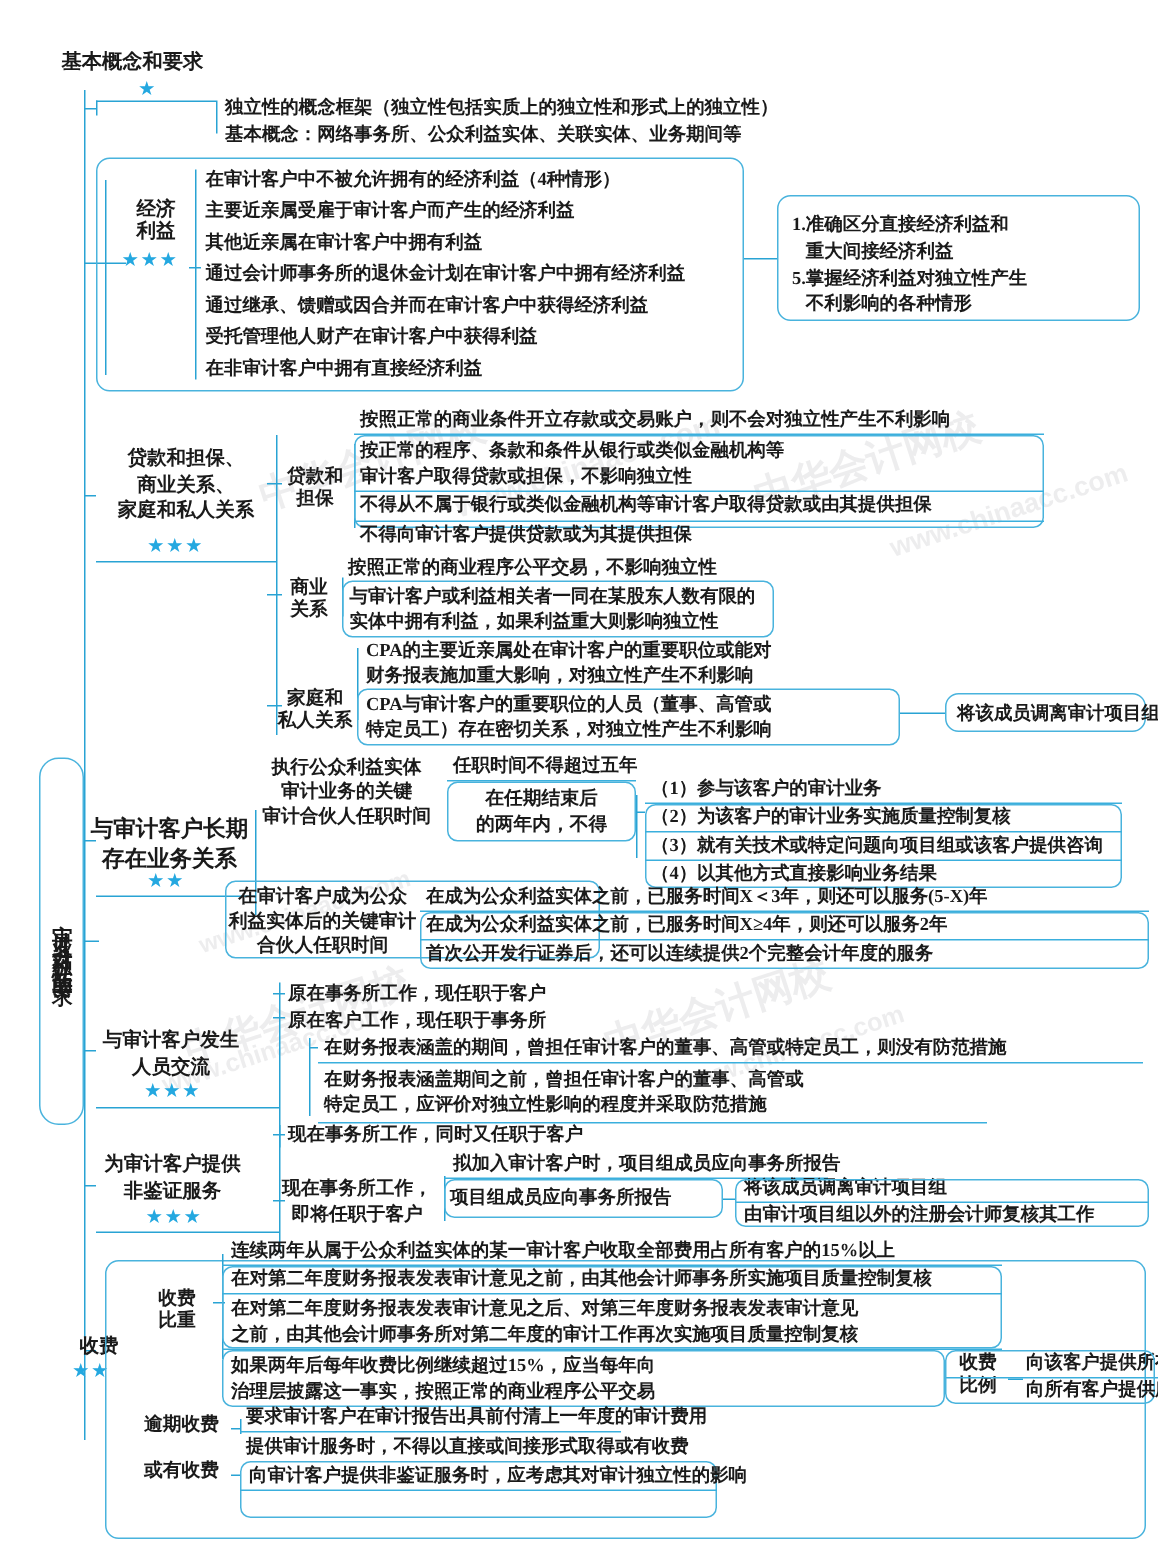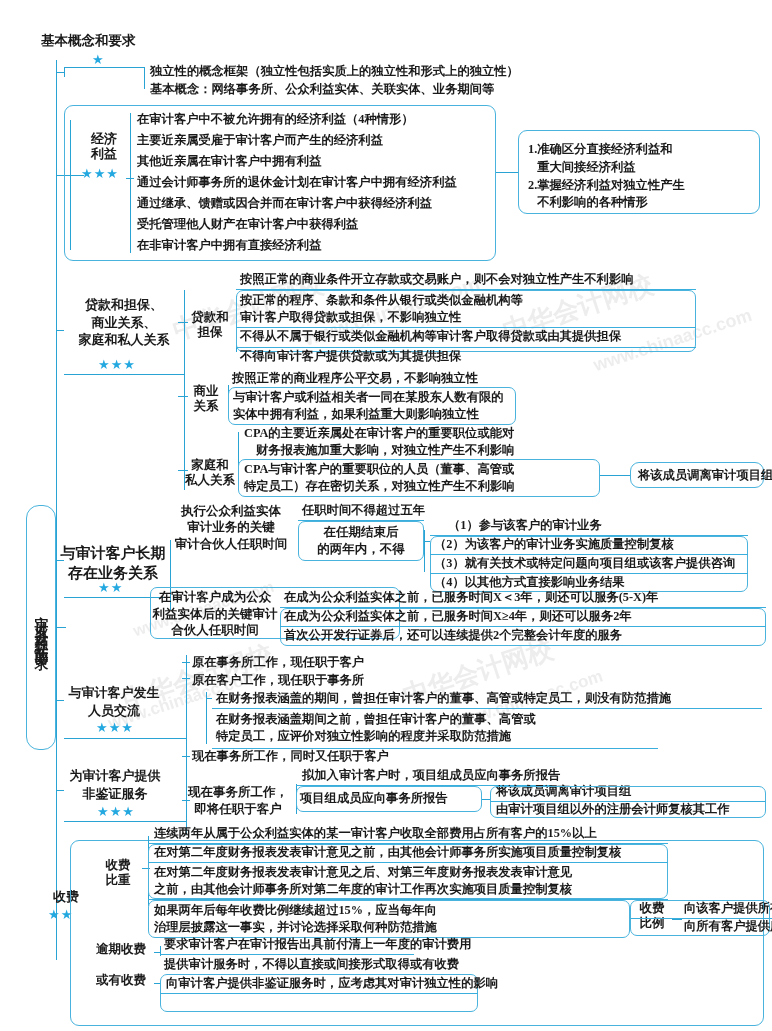--- a/index.html
+++ b/index.html
@@ -80,21 +80,21 @@
   <div class="txt" style="left:137px;top:133px;">主要近亲属受雇于审计客户而产生的经济利益</div>
   <div class="txt" style="left:137px;top:154px;">其他近亲属在审计客户中拥有利益</div>
   <div class="txt" style="left:137px;top:175px;">通过会计师事务所的退休金计划在审计客户中拥有经济利益</div>
   <div class="txt" style="left:137px;top:217px;">受托管理他人财产在审计客户中获得利益</div>
   <div class="txt" style="left:137px;top:196px;">通过继承、馈赠或因合并而在审计客户中获得经济利益</div>
   <div class="txt" style="left:137px;top:238px;">在非审计客户中拥有直接经济利益</div>
 
   <div class="box" style="left:518px;top:130px;width:242px;height:84px;"></div>
   <div class="txt multi" style="left:528px;top:141px;line-height:1.45;">1.准确区分直接经济利益和
    重大间接经济利益
-2.掌握经济利益对独立性产生
+5.掌握经济利益对独立性产生
    不利影响的各种情形</div>
   <div class="ln h" style="left:496px;top:172px;width:22px;"></div>
 
   <div class="ln h" style="left:56px;top:330px;width:8px;"></div>
   <div class="txt ctr multi" style="left:64px;top:296px;width:120px;font-size:13px;line-height:1.35;">贷款和担保、
 商业关系、
 家庭和私人关系</div>
   <div class="stars" style="left:98px;top:357px;">★★★</div>
   <div class="ln h" style="left:64px;top:374px;width:120px;"></div>
   <div class="ln v" style="left:184px;top:290px;height:200px;"></div>
@@ -119,21 +119,21 @@
   <div class="ln v" style="left:228px;top:385px;height:26px;"></div>
   <div class="txt" style="left:232px;top:371px;">按照正常的商业程序公平交易，不影响独立性</div>
   <div class="box boxsq" style="left:228px;top:387px;width:288px;height:38px;"></div>
   <div class="txt multi" style="left:233px;top:389px;line-height:1.35;">与审计客户或利益相关者一同在某股东人数有限的
 实体中拥有利益，如果利益重大则影响独立性</div>
 
   <div class="ln h" style="left:178px;top:470px;width:10px;"></div>
   <div class="txt ctr multi" style="left:183px;top:458px;width:54px;font-size:12.5px;">家庭和
 私人关系</div>
   <div class="ln v" style="left:238px;top:432px;height:48px;"></div>
-  <div class="txt multi" style="left:244px;top:425px;line-height:1.35;text-align:right;">CPA的主要近亲属处在审计客户的重要职位或能对
+  <div class="txt multi" style="left:244px;top:425px;line-height:1.35;">CPA的主要近亲属处在审计客户的重要职位或能对
 财务报表施加重大影响，对独立性产生不利影响</div>
   <div class="box boxsq" style="left:238px;top:459px;width:362px;height:38px;"></div>
   <div class="txt multi" style="left:244px;top:461px;line-height:1.35;">CPA与审计客户的重要职位的人员（董事、高管或
 特定员工）存在密切关系，对独立性产生不利影响</div>
   <div class="box" style="left:630px;top:462px;width:134px;height:26px;"></div>
   <div class="txt" style="left:638px;top:468px;">将该成员调离审计项目组</div>
   <div class="ln h" style="left:600px;top:475px;width:30px;"></div>
 
   <div class="ln h" style="left:56px;top:560px;width:8px;"></div>
   <div class="txt ctr multi" style="left:58px;top:543px;width:110px;font-size:15px;line-height:1.35;">与审计客户长期
@@ -147,21 +147,21 @@
 审计合伙人任职时间</div>
   <div class="txt" style="left:302px;top:503px;">任职时间不得超过五年</div>
   <div class="ul" style="left:298px;top:520px;width:126px;"></div>
 
   <div class="box boxsq" style="left:298px;top:521px;width:126px;height:40px;"></div>
   <div class="txt ctr multi" style="left:300px;top:524px;width:122px;font-size:12.5px;line-height:1.35;">在任期结束后
 的两年内，不得</div>
   <div class="ln v" style="left:424px;top:530px;height:42px;"></div>
   <div class="ln h" style="left:424px;top:541px;width:6px;"></div>
 
-  <div class="txt" style="left:448px;top:518px;">（1）参与该客户的审计业务</div>
+  <div class="txt" style="left:434px;top:518px;">（1）参与该客户的审计业务</div>
   <div class="ul" style="left:430px;top:535px;width:318px;"></div>
   <div class="box boxsq" style="left:430px;top:536px;width:318px;height:56px;"></div>
   <div class="txt" style="left:434px;top:537px;">（2）为该客户的审计业务实施质量控制复核</div>
   <div class="ul" style="left:430px;top:554px;width:318px;"></div>
   <div class="txt" style="left:434px;top:556px;">（3）就有关技术或特定问题向项目组或该客户提供咨询</div>
   <div class="ul" style="left:430px;top:573px;width:318px;"></div>
   <div class="txt" style="left:434px;top:575px;">（4）以其他方式直接影响业务结果</div>
 
   <div class="box boxsq" style="left:150px;top:587px;width:250px;height:52px;"></div>
   <div class="txt ctr multi" style="left:152px;top:589px;width:126px;font-size:12.5px;line-height:1.32;">在审计客户成为公众
@@ -232,21 +232,21 @@
   <div class="txt" style="left:154px;top:826px;">连续两年从属于公众利益实体的某一审计客户收取全部费用占所有客户的15%以上</div>
   <div class="ul" style="left:148px;top:843px;width:520px;"></div>
   <div class="box boxsq" style="left:148px;top:844px;width:520px;height:55px;"></div>
   <div class="txt" style="left:154px;top:845px;">在对第二年度财务报表发表审计意见之前，由其他会计师事务所实施项目质量控制复核</div>
   <div class="ul" style="left:148px;top:862px;width:520px;"></div>
   <div class="txt multi" style="left:154px;top:864px;line-height:1.38;">在对第二年度财务报表发表审计意见之后、对第三年度财务报表发表审计意见
 之前，由其他会计师事务所对第二年度的审计工作再次实施项目质量控制复核</div>
   <div class="ul" style="left:148px;top:899px;width:520px;"></div>
   <div class="box boxsq" style="left:148px;top:900px;width:482px;height:38px;"></div>
   <div class="txt multi" style="left:154px;top:902px;line-height:1.38;">如果两年后每年收费比例继续超过15%，应当每年向
-治理层披露这一事实，并讨论选择采取何种防范措施</div>
+治理层披露这一事实，按照正常的商业程序公平交易</div>
 
   <div class="txt ctr multi" style="left:632px;top:901px;width:40px;font-size:12.5px;">收费
 比例</div>
   <div class="ln h" style="left:672px;top:919px;width:10px;"></div>
   <div class="txt" style="left:634px;top:901px;left:684px;">向该客户提供所有服务收取的全部费用</div>
   <div class="ul" style="left:630px;top:918px;width:142px;"></div>
   <div class="box boxsq" style="left:630px;top:900px;width:140px;height:36px;"></div>
   <div class="txt" style="left:684px;top:919px;">向所有客户提供所有服务收取的全部费用</div>
 
   <div class="txt" style="left:96px;top:942px;font-size:12.5px;">逾期收费</div>

